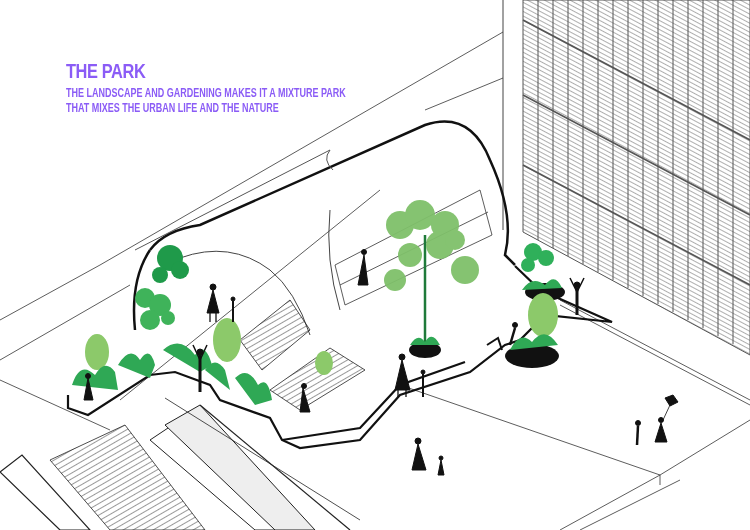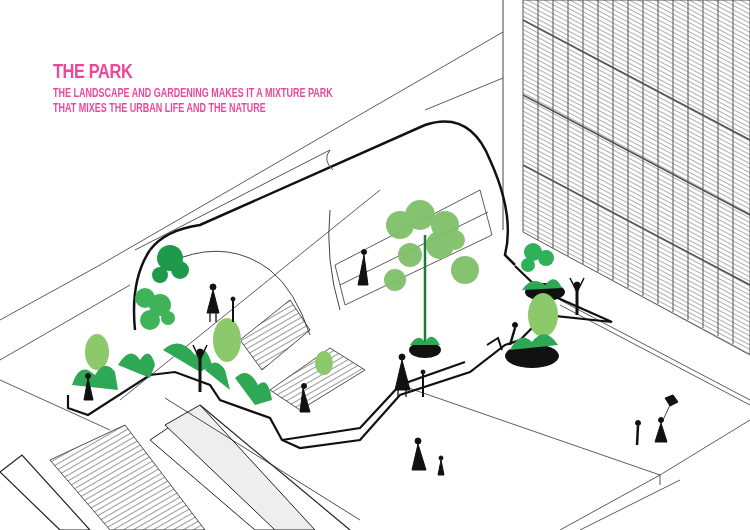--- a/index.html
+++ b/index.html
@@ -1,18 +1,18 @@
 <!DOCTYPE html>
 <html><head>
   <meta charset="utf-8">
   <style>
     html, body { margin: 0; padding: 0; background: #ffffff; }
     body { width: 750px; height: 530px; position: relative; overflow: hidden; font-family: "Liberation Sans", sans-serif; }
     #scene { position: absolute; left: 0; top: 0; width: 750px; height: 530px; }
-    .title-block { position: absolute; left: 53px; top: 60px; color: #ec4899; }
+    .title-block { position: absolute; left: 66px; top: 60px; color: #8b5cf6; }
     .title { font-family: "Liberation Sans", sans-serif; font-weight: bold; font-size: 21px; letter-spacing: -0.5px; transform: scaleX(0.78); transform-origin: left top; margin: 0; line-height: 22px; }
     .subtitle { font-family: "Liberation Sans", sans-serif; font-weight: bold; font-size: 12.5px; transform: scaleX(0.72); transform-origin: left top; line-height: 15px; white-space: nowrap; margin: 0; }
   </style>
 </head>
 <body>
 
 <svg id="scene" viewBox="0 0 750 530" xmlns="http://www.w3.org/2000/svg">
   <defs>
     <pattern id="louver" width="4" height="4" patternUnits="userSpaceOnUse" patternTransform="rotate(28)">
       <line x1="0" y1="0" x2="4" y2="0" stroke="#777" stroke-width="1.2"></line>

